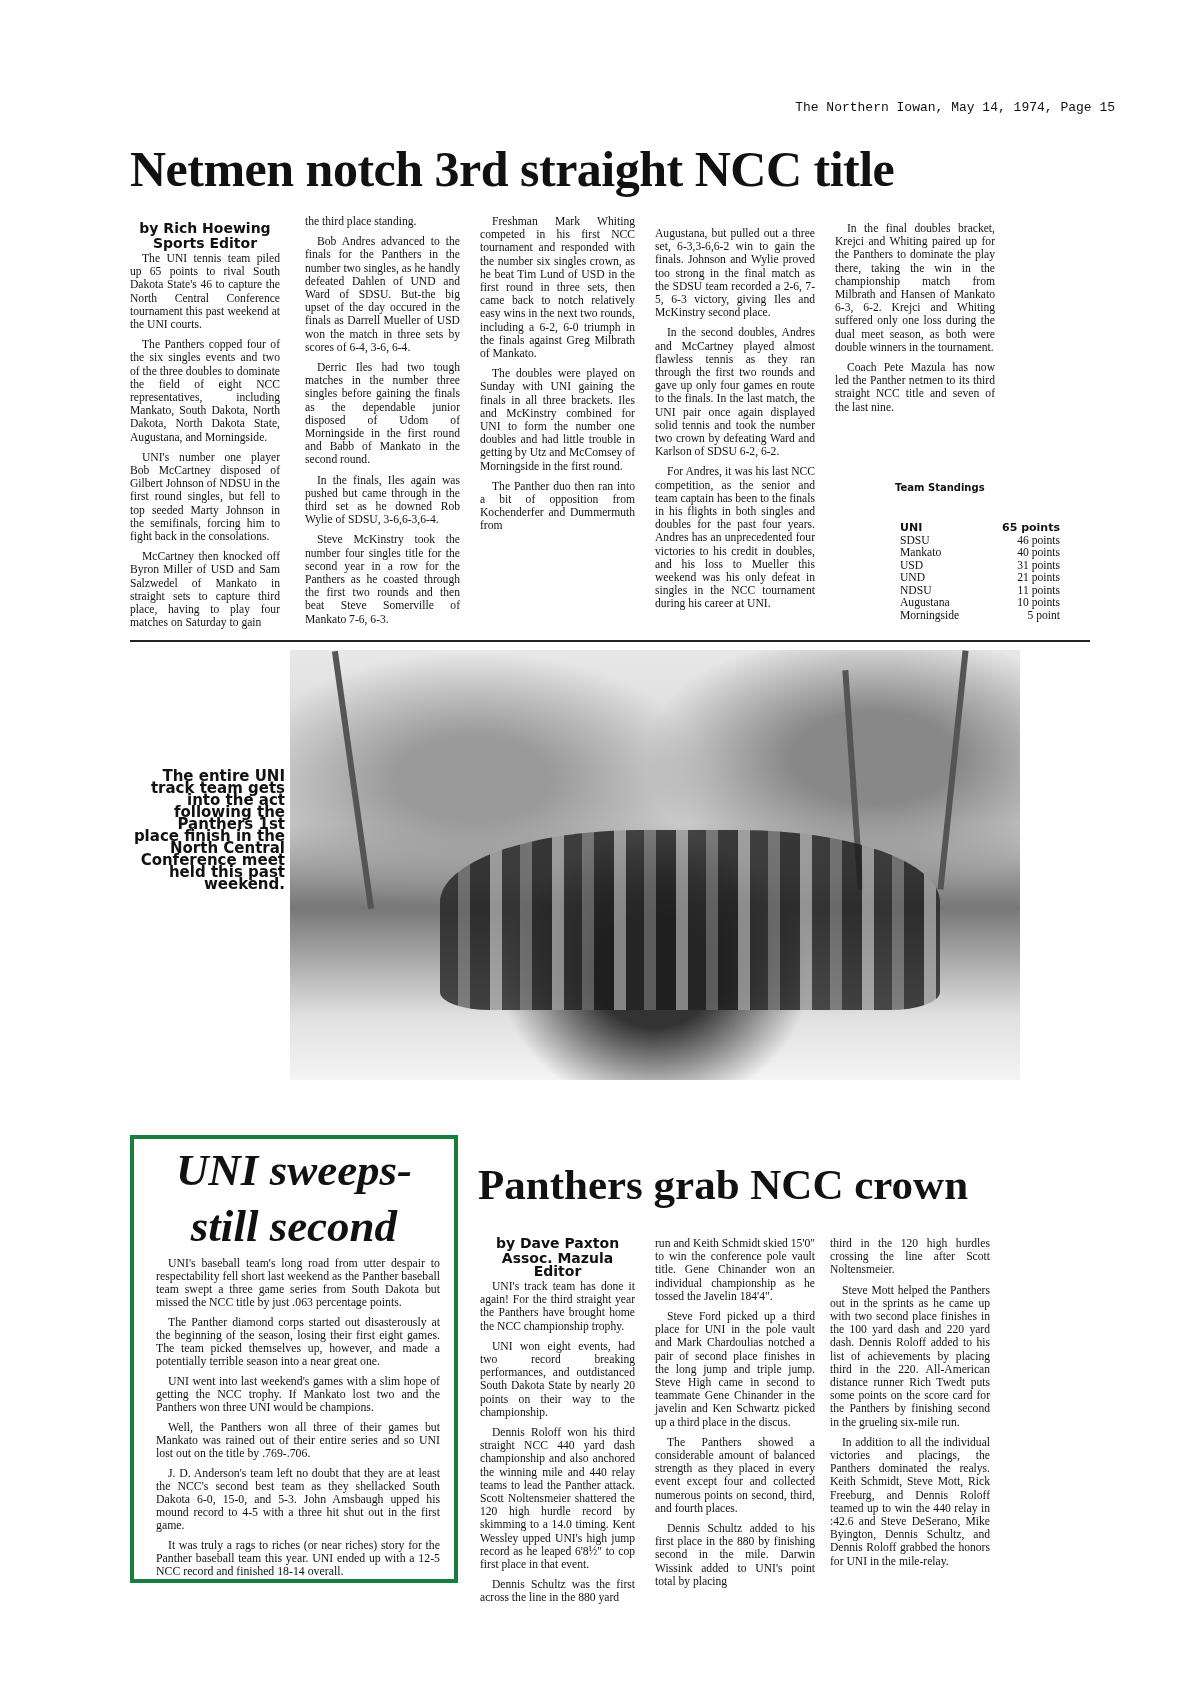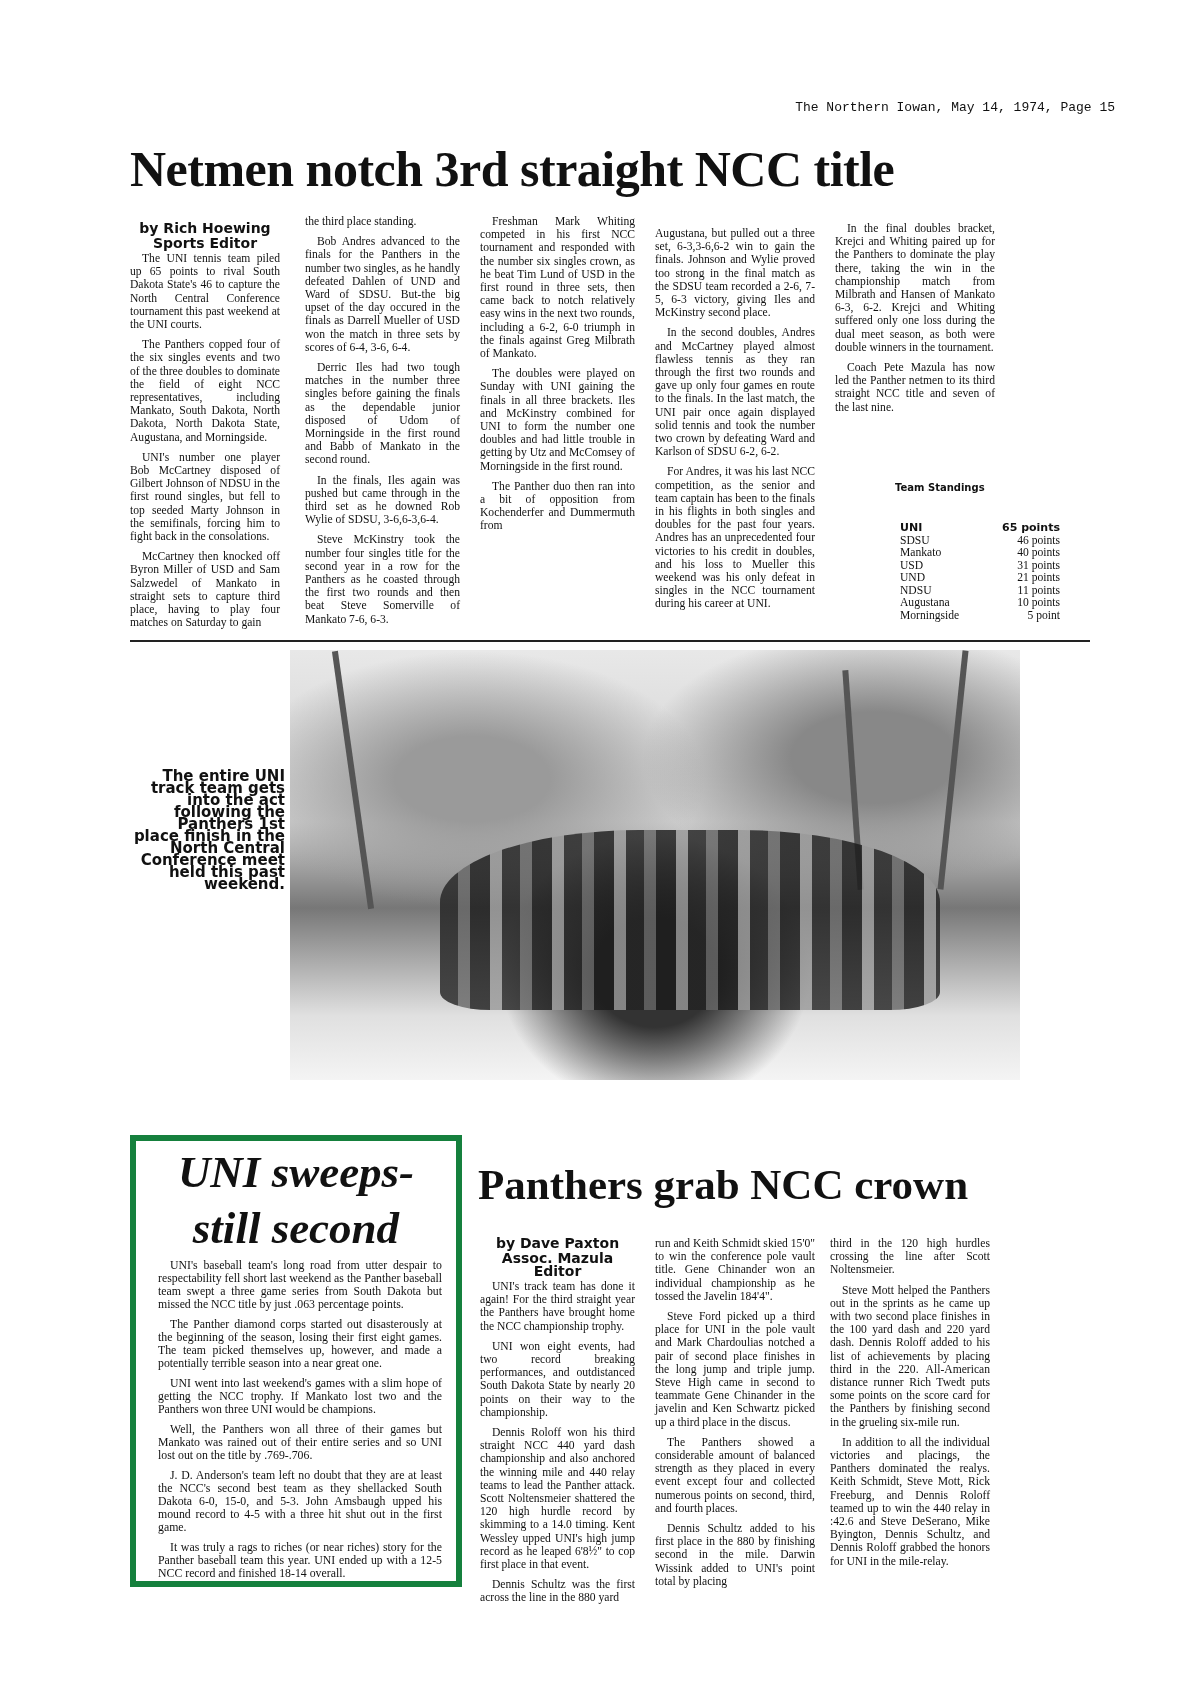--- a/index.html
+++ b/index.html
@@ -13,21 +13,21 @@
   .photo { position:absolute; left:290px; top:650px; width:730px; height:430px; overflow:hidden;
     background:
       radial-gradient(ellipse at 50% 75%, #333 0 12%, transparent 30%),
       radial-gradient(ellipse at 25% 30%, #9a9a9a 0 10%, transparent 30%),
       radial-gradient(ellipse at 80% 25%, #888 0 10%, transparent 28%),
       linear-gradient(180deg, #e8e8e8 0%, #cfcfcf 40%, #777 60%, #e0e0e0 85%, #f4f4f4 100%); }
   .photo .runners { position:absolute; left:150px; top:180px; width:500px; height:180px;
     background: repeating-linear-gradient(90deg, #222 0 18px, #666 18px 30px, #1a1a1a 30px 50px, #999 50px 62px); opacity:0.8; border-radius:40% 40% 10% 10%; }
   .photo .tree { position:absolute; background:#555; width:6px; }
   .caption { position:absolute; left:130px; top:770px; width:155px; font-family:"DejaVu Sans", sans-serif; font-weight:bold; font-size:15px; line-height:12px; text-align:right; }
-  .box { position:absolute; left:130px; top:1135px; width:320px; height:440px; border:6px solid #15803d; }
+  .box { position:absolute; left:130px; top:1135px; width:320px; height:440px; border:4px solid #15803d; }
   .box-head { text-align:center; font-style:italic; font-weight:bold; font-size:45px; line-height:50px; margin-top:6px; font-family:"Liberation Serif", serif; }
   .headline2 { position:absolute; top:1160px; left:478px; font-size:43px; font-weight:bold; font-family:"Liberation Serif", serif; white-space:nowrap; }
   .standings-title { position:absolute; left:895px; top:482px; font-family:"DejaVu Sans", sans-serif; font-weight:bold; font-size:10px; }
   .standings { position:absolute; left:900px; top:522px; width:160px; font-size:11.6px; line-height:12.5px; }
   .standings .row { display:flex; justify-content:space-between; }
   .standings .row.first { font-family:"DejaVu Sans", sans-serif; font-weight:bold; font-size:11px; }
 </style>
 </head>
 <body>
 

